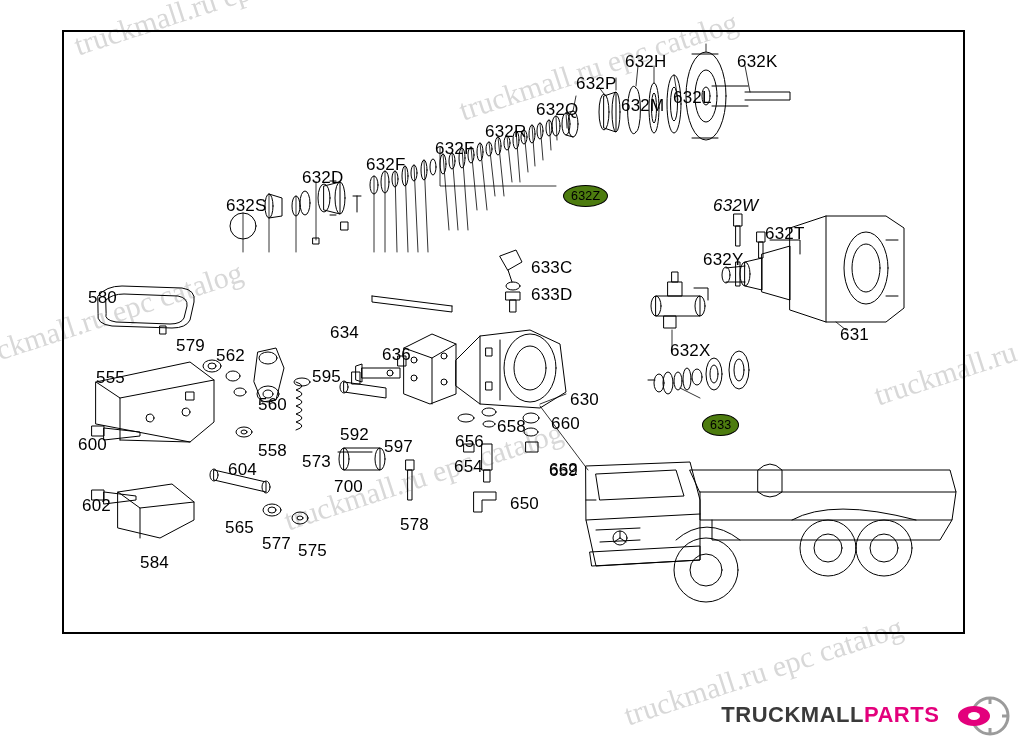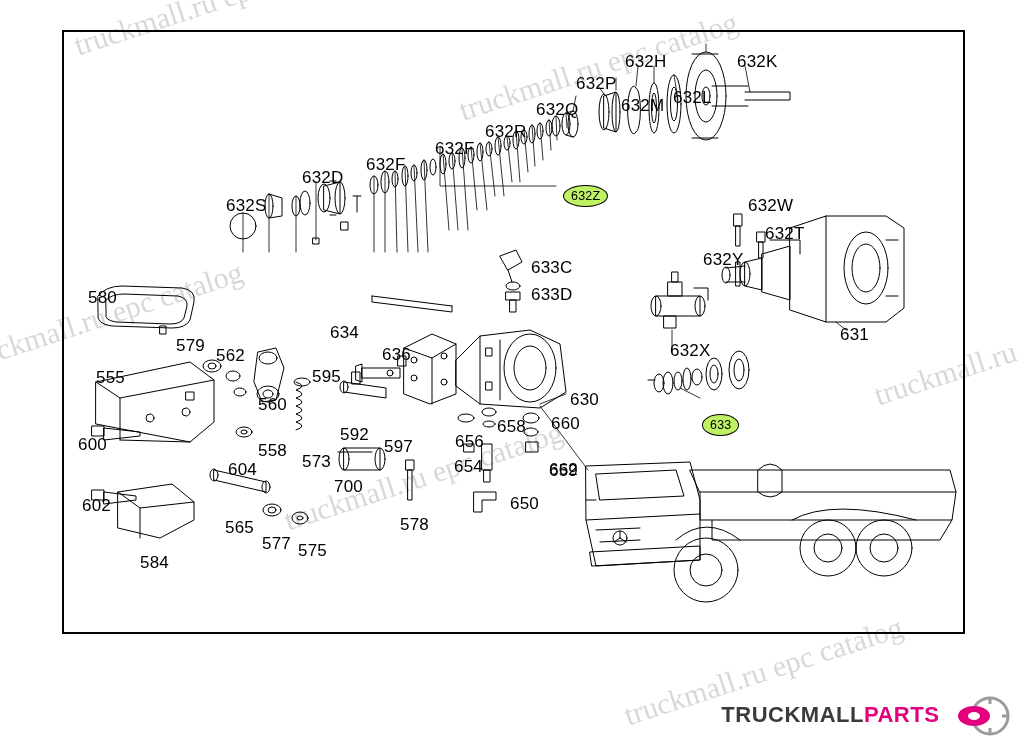--- a/index.html
+++ b/index.html
@@ -39,21 +39,21 @@
     color:#000;
     font-family:"Liberation Sans", sans-serif;
     white-space:nowrap;
     letter-spacing:.2px;
   }
   .lbl.circ{
     border:1.4px solid #000;
     border-radius:50%;
     padding:3px 7px;
     font-size:12.5px;
-    background:#bef264;
+    background:#4d7c0f;
   }
 
   svg.art{position:absolute;left:0;top:0;width:1024px;height:750px;overflow:visible;}
 
   
   .logo{
     position:absolute;
     right:10px;bottom:8px;
     text-align:right;
   }
@@ -368,21 +368,21 @@
       <div class="lbl" style="left: 576px; top: 74px;">632P</div>
       <div class="lbl" style="left: 621px; top: 96px;">632M</div>
       <div class="lbl" style="left: 673px; top: 88px;">632L</div>
       <div class="lbl" style="left: 536px; top: 100px;">632Q</div>
       <div class="lbl" style="left: 485px; top: 122px;">632R</div>
       <div class="lbl" style="left: 435px; top: 139px;">632F</div>
       <div class="lbl" style="left: 366px; top: 155px;">632F</div>
       <div class="lbl" style="left: 302px; top: 168px;">632D</div>
       <div class="lbl" style="left: 226px; top: 196px;">632S</div>
       <div class="lbl circ" style="left: 563px; top: 185px;">632Z</div>
-      <div class="lbl" style="left: 748px; top: 196px;">632W</div>
+      <div class="lbl" style="left: 713px; top: 196px; font-style: italic;">632W</div>
       <div class="lbl" style="left: 765px; top: 224px;">632T</div>
       <div class="lbl" style="left: 703px; top: 250px;">632Y</div>
       <div class="lbl" style="left: 670px; top: 341px;">632X</div>
       <div class="lbl" style="left: 840px; top: 325px;">631</div>
       <div class="lbl" style="left: 531px; top: 258px;">633C</div>
       <div class="lbl" style="left: 531px; top: 285px; text-align: right;">633D</div>
       <div class="lbl" style="left: 330px; top: 323px;">634</div>
       <div class="lbl" style="left: 570px; top: 390px;">630</div>
       <div class="lbl circ" style="left: 702px; top: 414px;">633</div>
       <div class="lbl" style="left: 88px; top: 288px;">580</div>

